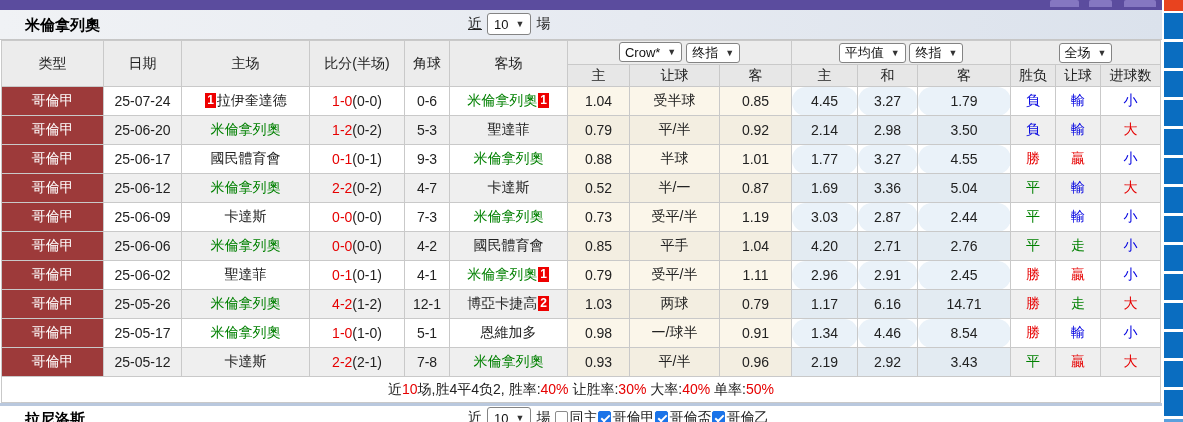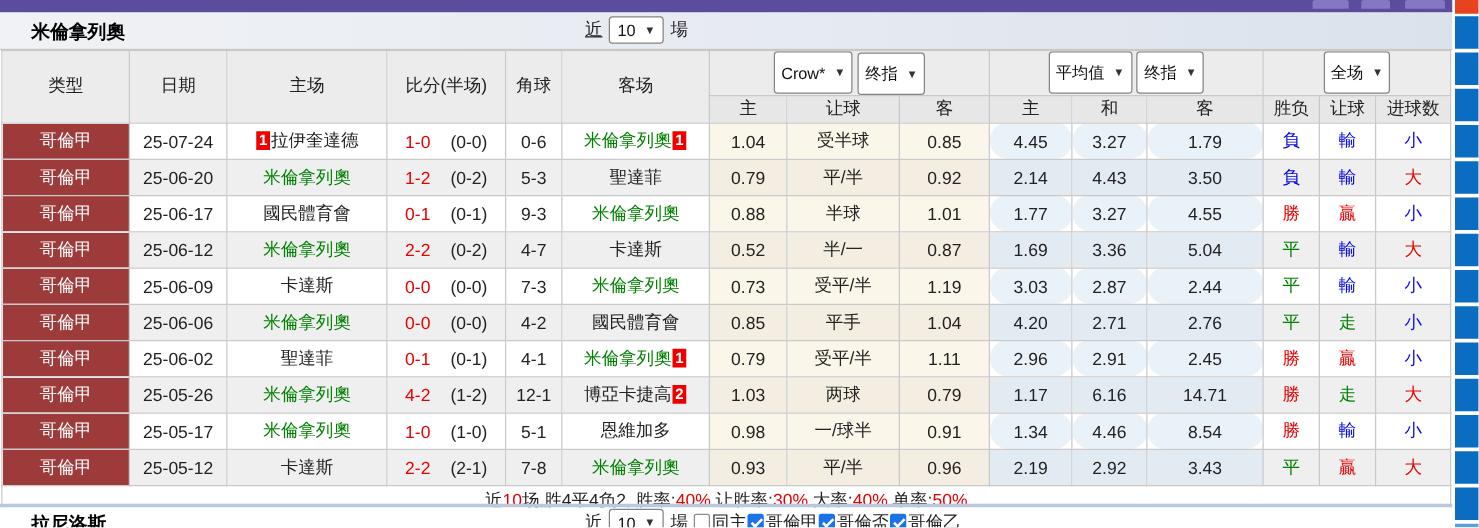--- a/index.html
+++ b/index.html
@@ -29,34 +29,34 @@
     border-left:2px solid #fff; border-bottom:2px solid #fff; transform:rotate(-45deg); }
   .cb-label { margin:0 1px 0 1px; }
   
   table.main { position:absolute; top:40px; left:1px; width:1160px;
     border-collapse:collapse; table-layout:fixed; font-size:14px; background:#fff; }
   table.main td, table.main th { border:1px solid #c9c9c9; text-align:center; vertical-align:middle;
     padding:0 1px; overflow:hidden; white-space:nowrap; font-weight:normal; }
   thead tr.hrow1 th { height:24px; background:#ececec; }
   thead tr.hrow2 th { height:22px; background:#e7e7e7; }
   thead th.merged { background:#e9e9e9; }
-  thead .sel { height:20px; font-size:13px; padding:16px 5px; }
+  thead .sel { height:20px; font-size:13px; padding:4px 5px; }
   tbody td { height:29px; }
   tr.even td { background:#ffffff; }
   tr.odd  td { background:#efefef; }
   td.type-cell { background:#9d3a3a !important; color:#fff; }
   tr.even td.creamcell { background:#fbf6ea; }
   tr.odd  td.creamcell { background:#f3eee1; }
   tr.even td.bluecell  { background:#eaf2f9;border-radius:14px; }
   tr.odd  td.bluecell  { background:#e3ebf2; }
   .c-red { color:#e60000; } .c-blue { color:#0000e0; } .c-green { color:#008000; } .c-black { color:#222; }
   .badge { display:inline-block; background:#ee0000; color:#fff; font-size:12px; font-weight:bold;
     line-height:15px; padding:0 2px; margin:0 1px; vertical-align:1px; }
   .score-main { color:#e60000; }
-  .score-half { color:#222;padding-left:16px; }
+  .score-half { color:#222; }
   tfoot td { height:26px; background:#fff; font-size:14px; }
   
   .sep { position:absolute; top:403px; left:0; width:1162px; height:3px; background:#b9c8de; }
   .section2 { position:absolute; top:406px; left:0; width:1162px; height:16px; background:#fff; }
   .section2 .sec-title { top:4px; }
   .section2 .controls { top:1px; }
   
   .rail { position:absolute; top:0; right:0; width:21px; height:422px; background:#fff; }
   .rail .rblock { position:absolute; left:2px; width:19px; }
 </style>
@@ -170,21 +170,21 @@
           <td class="type-cell">哥倫甲</td>
           <td>25-06-20</td>
           <td><span class="c-green">米倫拿列奧</span></td>
           <td><span class="score-main">1-2</span><span class="score-half">(0-2)</span></td>
           <td>5-3</td>
           <td><span class="c-black">聖達菲</span></td>
           <td class="creamcell">0.79</td>
           <td class="creamcell">平/半</td>
           <td class="creamcell">0.92</td>
           <td class="bluecell">2.14</td>
-          <td class="bluecell">4.43</td>
+          <td class="bluecell">2.98</td>
           <td class="bluecell">3.50</td>
           <td class="c-blue">負</td>
           <td class="c-blue">輸</td>
           <td class="c-red">大</td>
         </tr>
         <tr class="even">
           <td class="type-cell">哥倫甲</td>
           <td>25-06-17</td>
           <td><span class="c-black">國民體育會</span></td>
           <td><span class="score-main">0-1</span><span class="score-half">(0-1)</span></td>

